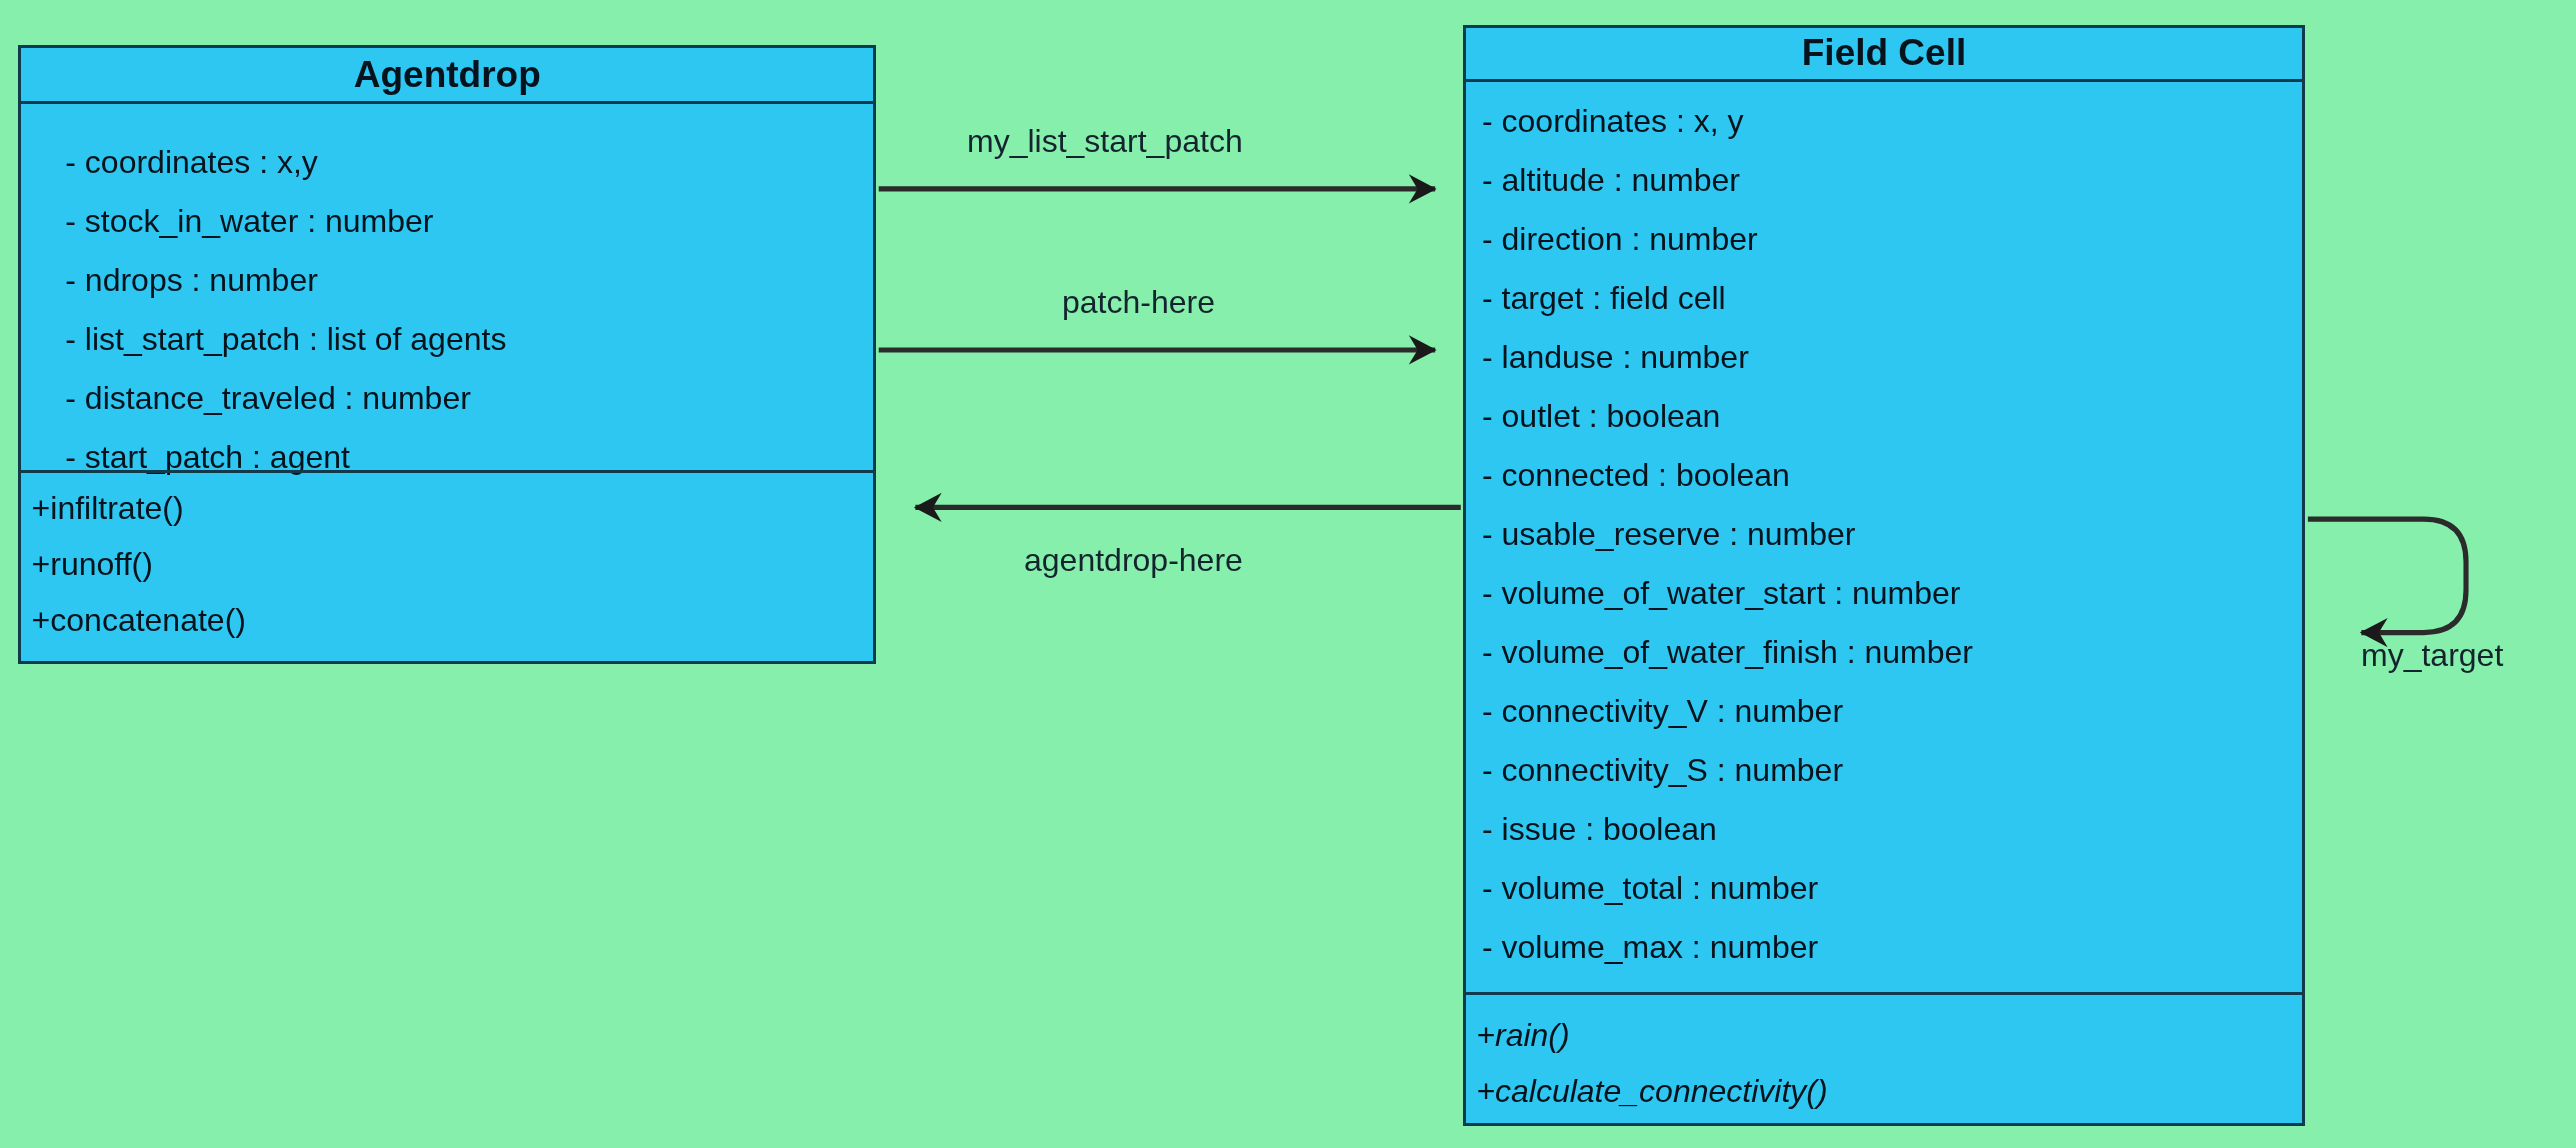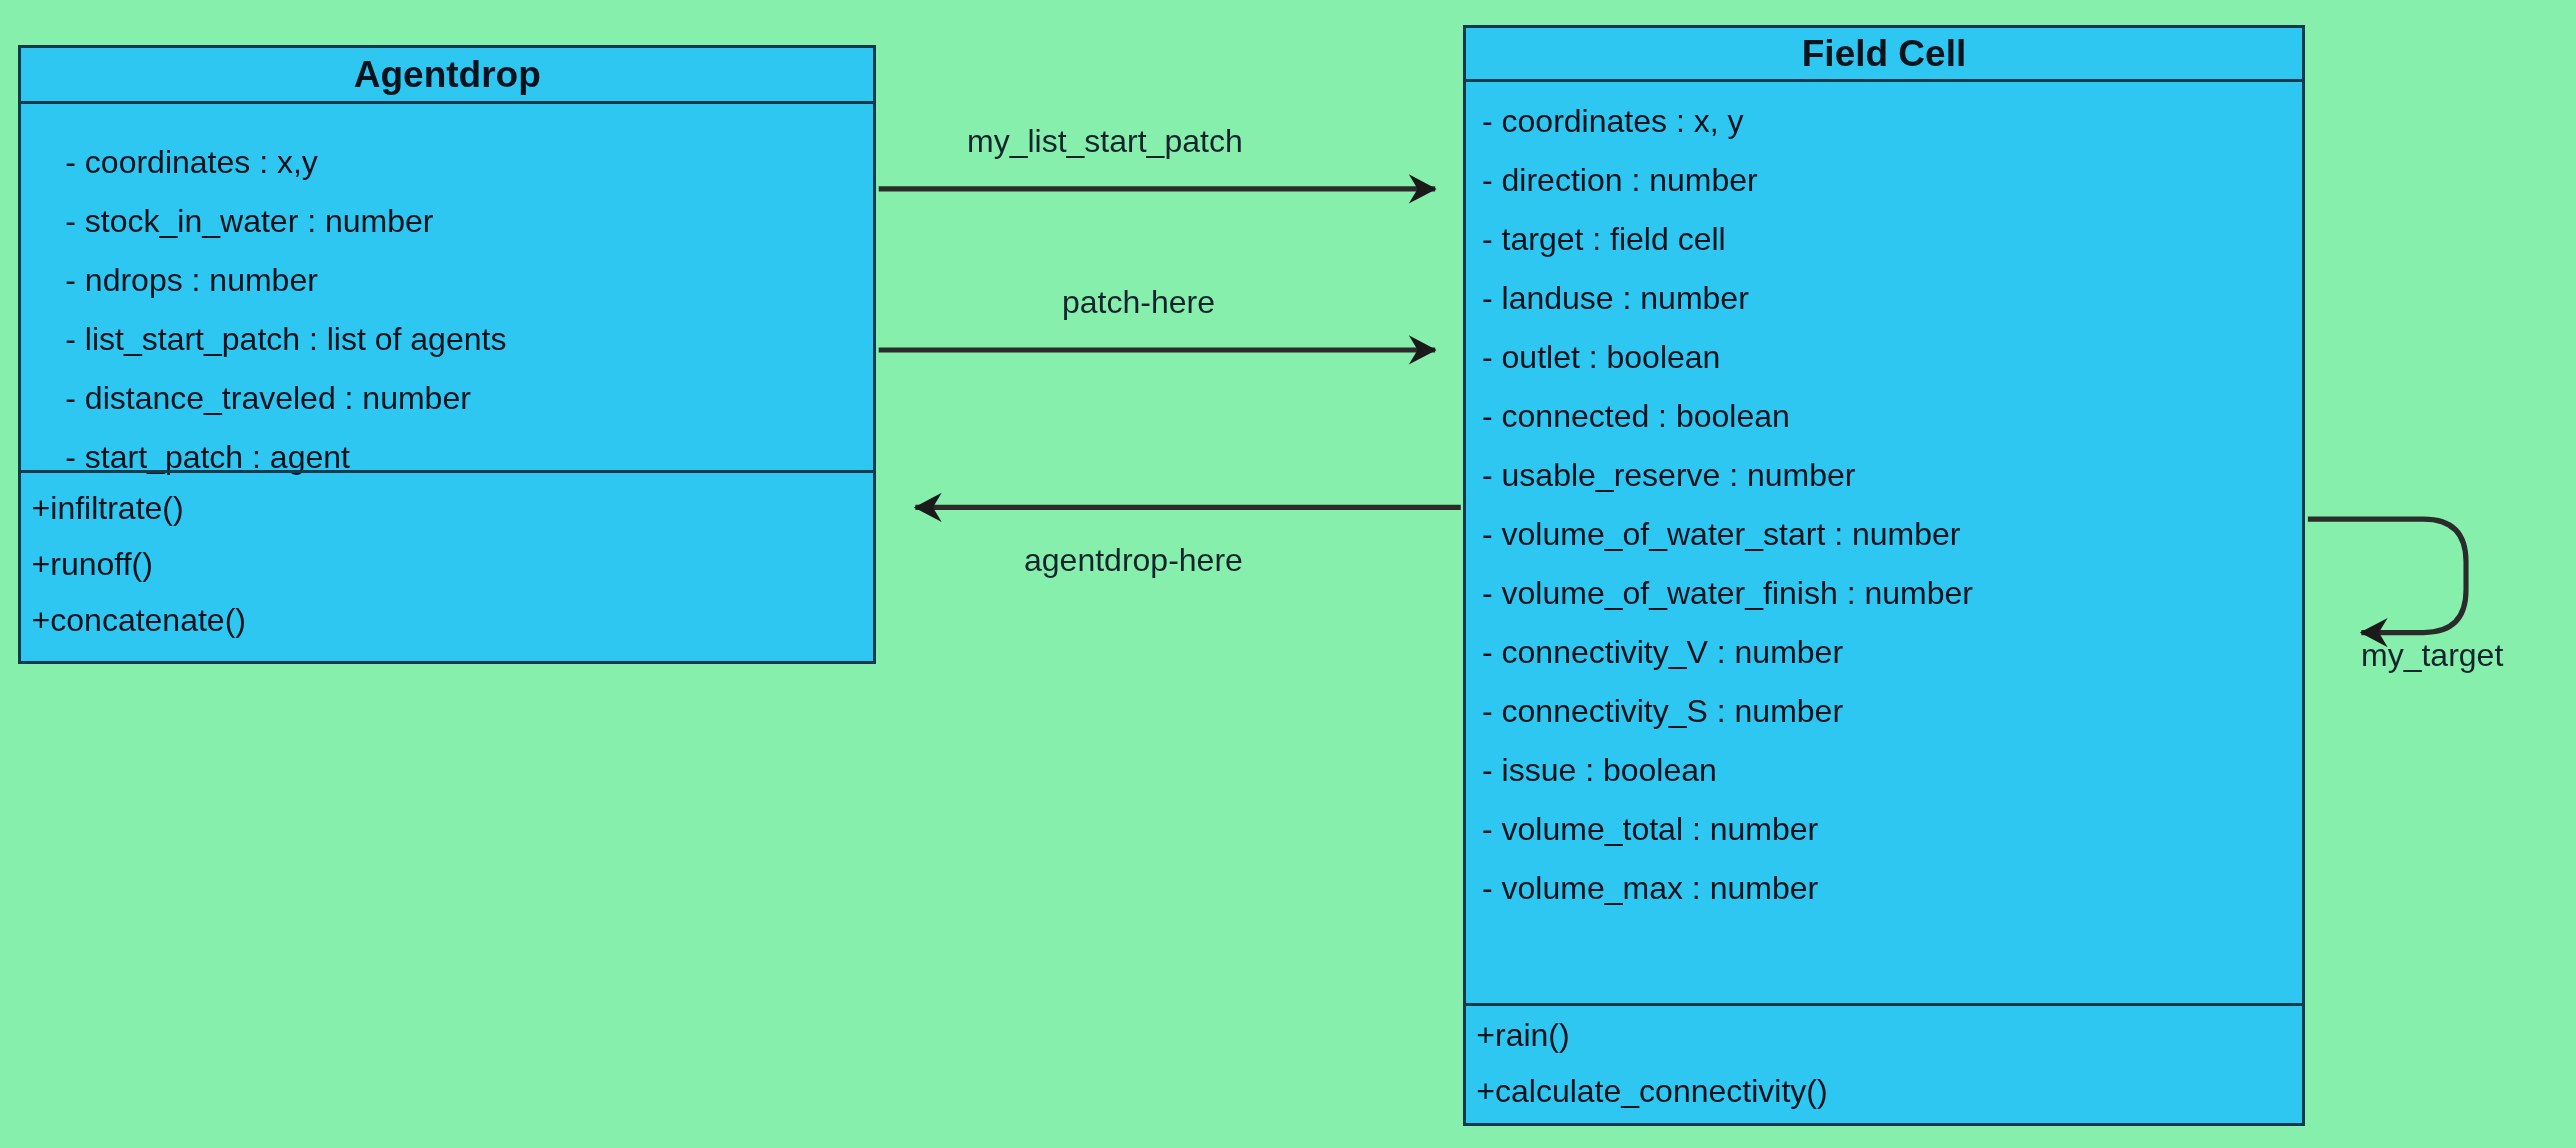--- a/index.html
+++ b/index.html
@@ -92,21 +92,21 @@
   #class-fieldcell .uml-title {
     height: 55px;
     font-size: 37px;
   }
   #class-fieldcell .attributes { height: 936px; padding-top: 10.3px; }
   #class-fieldcell .attributes .uml-row {
     font-size: 32px;
     height: 59px;
     line-height: 59px;
   }
-  #class-fieldcell .methods { flex: 1; padding-top: 1px; }
+  #class-fieldcell .methods { flex: 1; padding-top: 12px; font-style: italic; }
   #class-fieldcell .methods .uml-row {
     font-size: 32px;
     height: 56px;
     line-height: 56px;
     padding-left: 10.3px;
   }
 
   
   .connector-layer {
     position: absolute;
@@ -143,20 +143,21 @@
       <div class="uml-row">+infiltrate()</div>
       <div class="uml-row">+runoff()</div>
       <div class="uml-row">+concatenate()</div>
     </div>
   </div>
 
   <div class="uml-class" id="class-fieldcell">
     <div class="uml-title">Field Cell</div>
     <div class="uml-compartment attributes">
       <div class="uml-row">- coordinates : x, y</div>
+      <div class="uml-row">- altitude : number</div>
       <div class="uml-row">- direction : number</div>
       <div class="uml-row">- target : field cell</div>
       <div class="uml-row">- landuse : number</div>
       <div class="uml-row">- outlet : boolean</div>
       <div class="uml-row">- connected : boolean</div>
       <div class="uml-row">- usable_reserve : number</div>
       <div class="uml-row">- volume_of_water_start : number</div>
       <div class="uml-row">- volume_of_water_finish : number</div>
       <div class="uml-row">- connectivity_V : number</div>
       <div class="uml-row">- connectivity_S : number</div>

